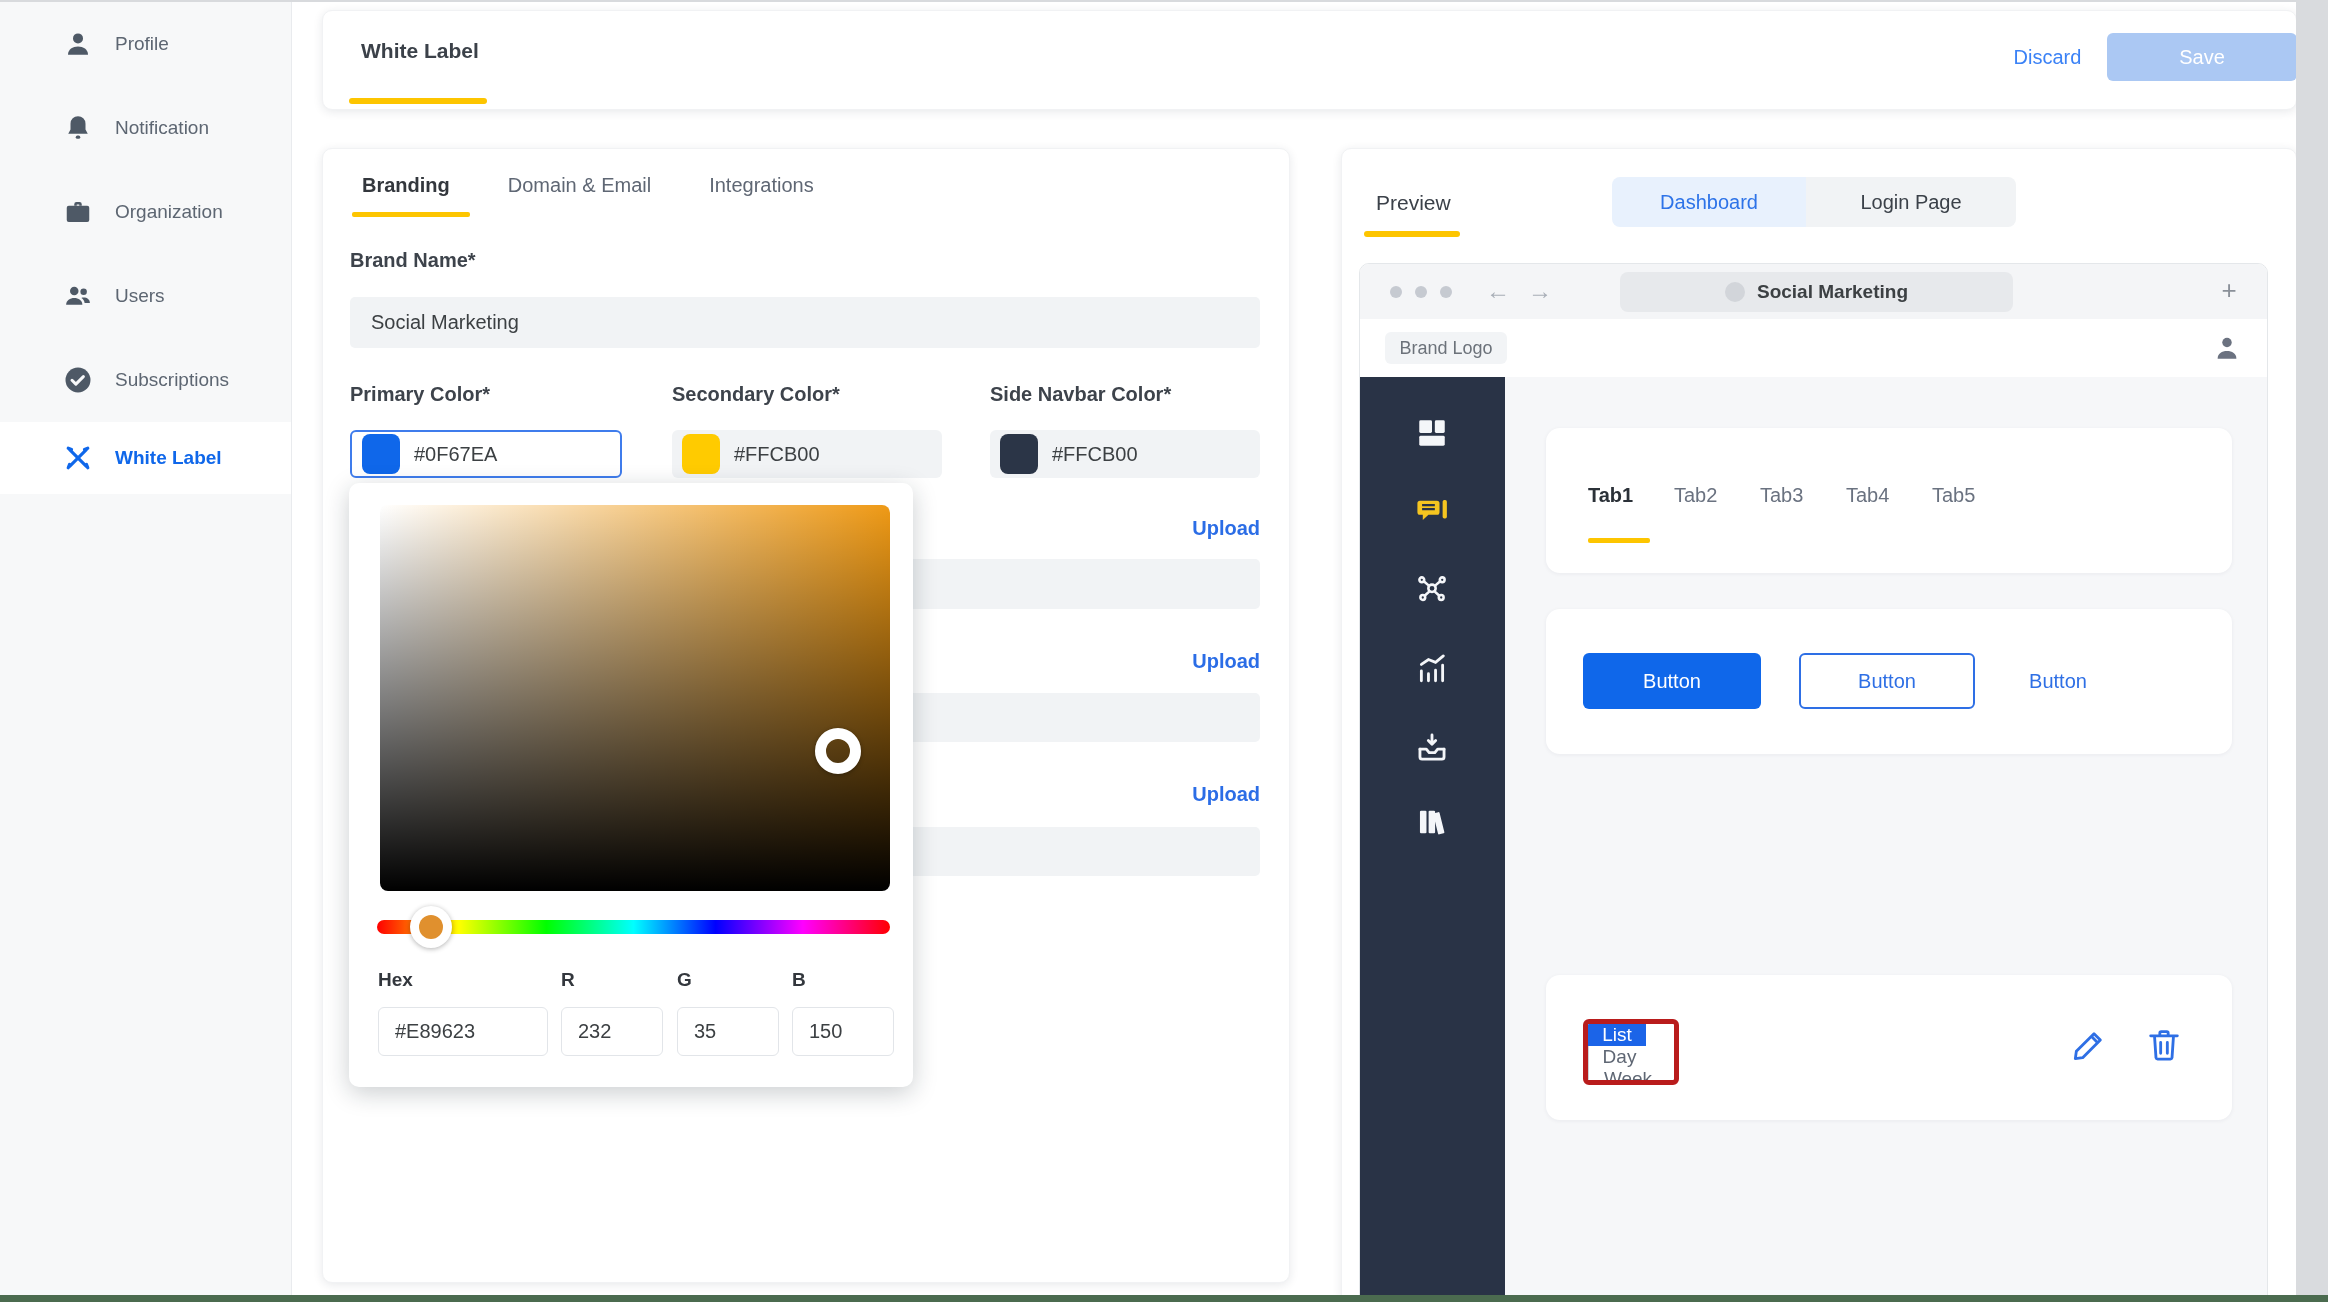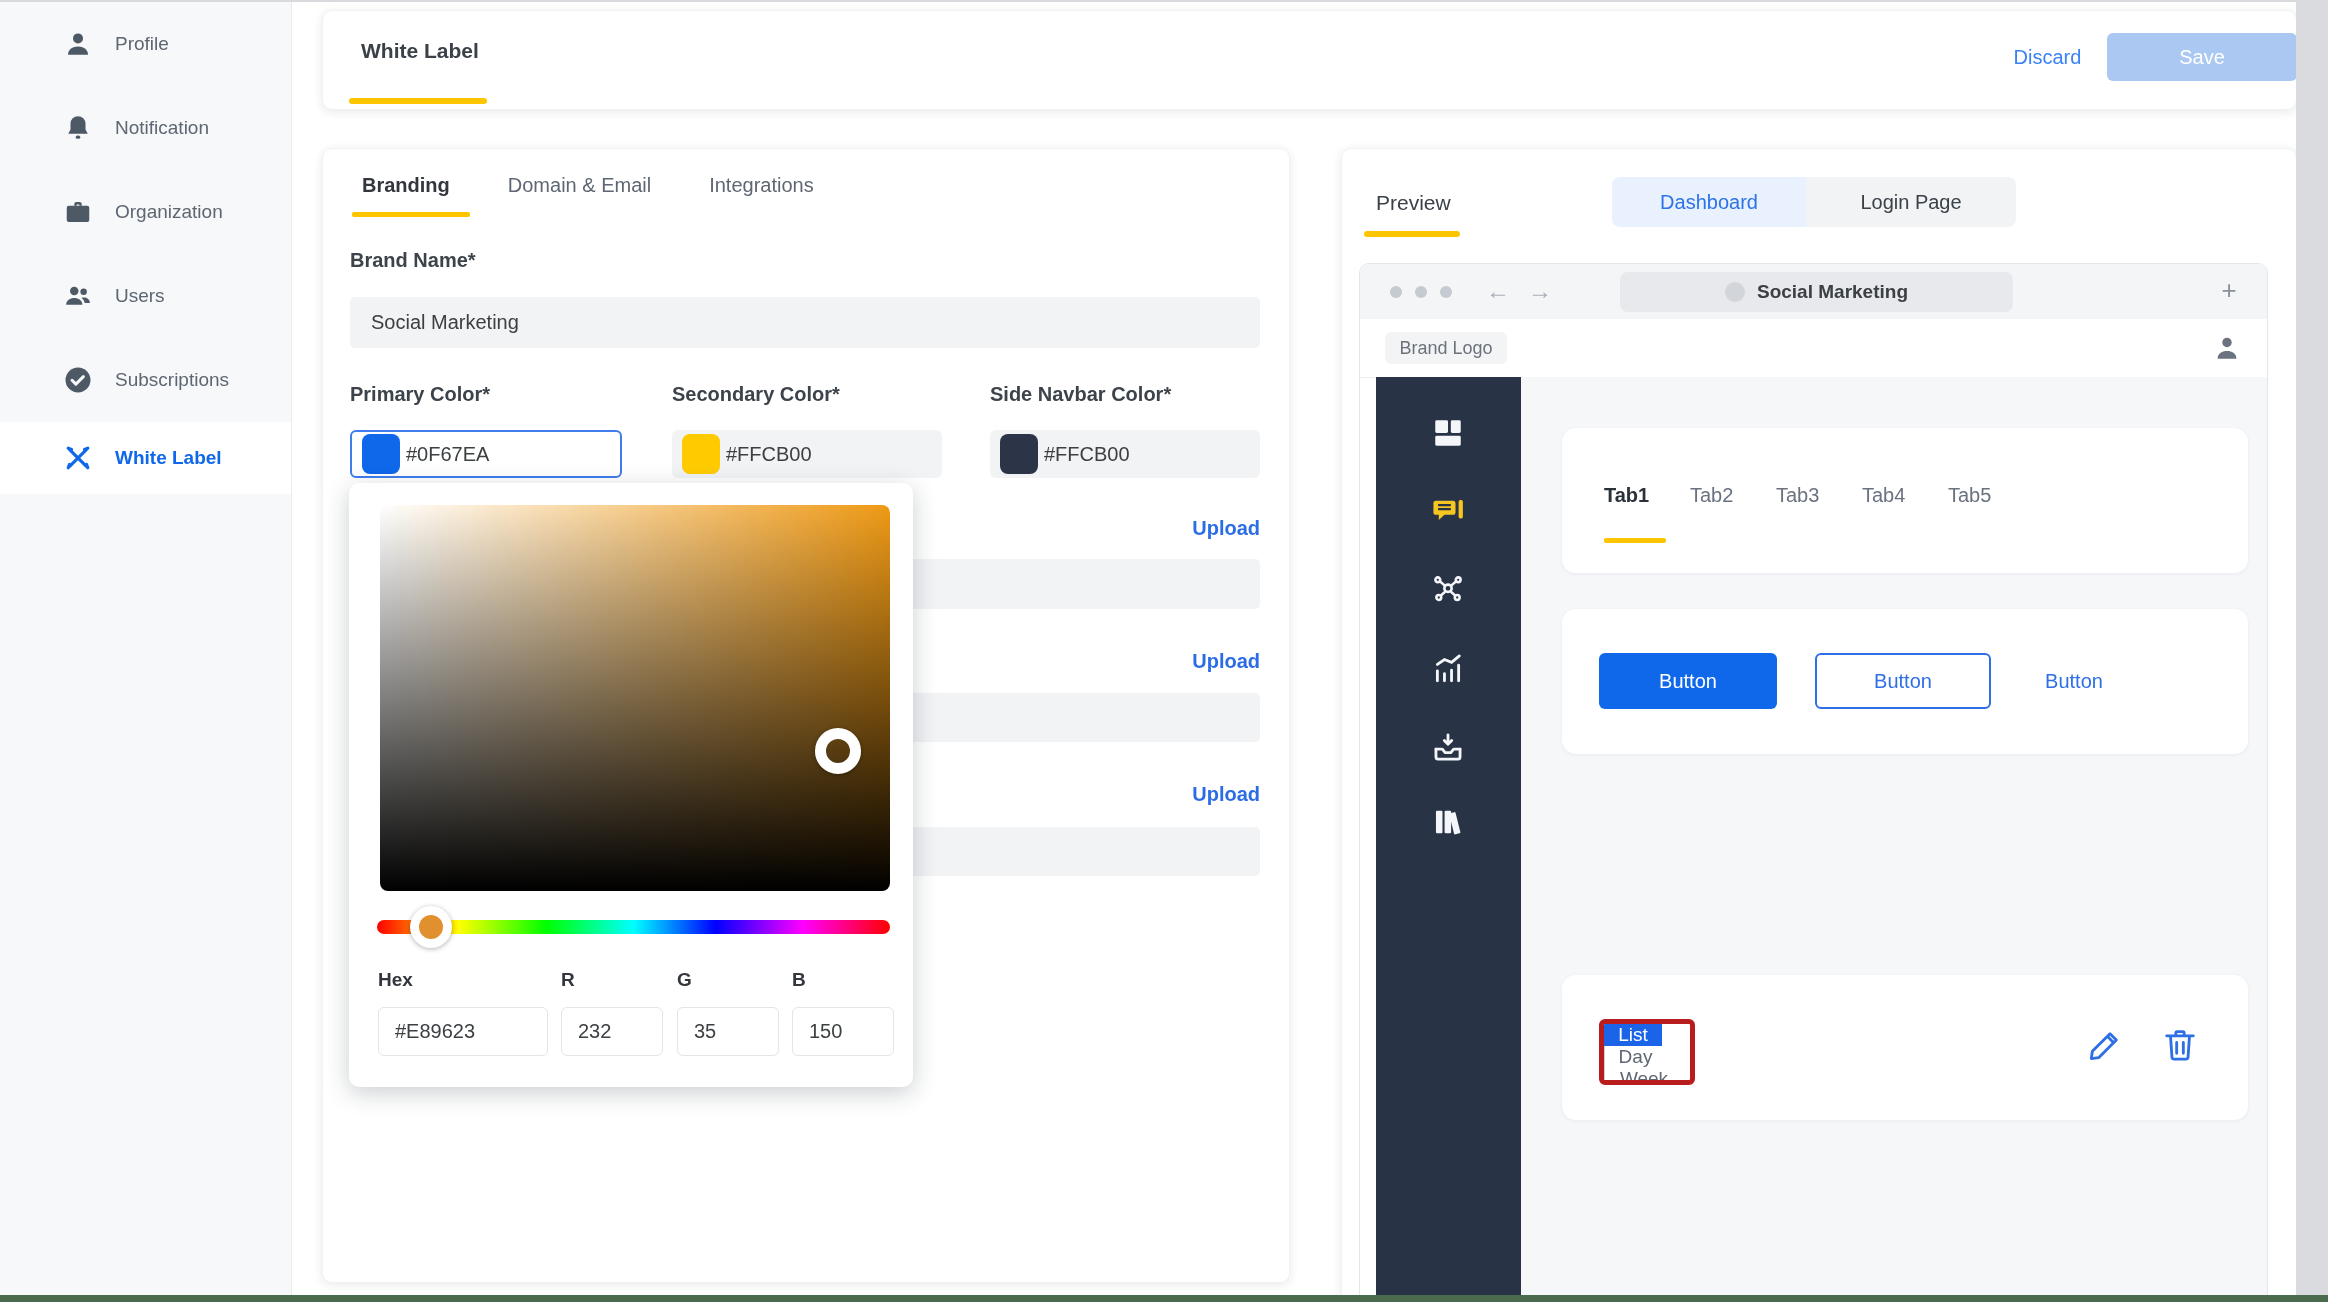--- a/index.html
+++ b/index.html
@@ -37,21 +37,21 @@
   .left-card{left:322px;top:148px;width:966px;height:1133px;}
   .form-tabs{left:39px;top:25px;display:flex;gap:58px;font-size:20px;color:#5f6774;}
   .form-tabs .tab{cursor:pointer;}
   .form-tabs .tab.active{color:#33373d;font-weight:bold;}
   .branding-underline{left:29px;top:63px;width:118px;height:5px;background:#FDC500;border-radius:2px;}
   .field-label{font-size:20px;font-weight:bold;color:#3d434b;}
   .gray-input{background:#f1f3f5;border-radius:5px;display:flex;align-items:center;font-size:20px;color:#3c4043;box-sizing:border-box;}
   .brand-name-label{left:27px;top:100px;}
   .brand-name-input{left:27px;top:148px;width:910px;height:51px;padding-left:21px;}
   .color-label{top:234px;}
-  .color-field{top:281px;height:48px;display:flex;align-items:center;gap:6px;padding-left:10px;box-sizing:border-box;border-radius:6px;background:#f1f3f5;font-size:20px;cursor:pointer;}
+  .color-field{top:281px;height:48px;display:flex;align-items:center;gap:14px;padding-left:10px;box-sizing:border-box;border-radius:6px;background:#f1f3f5;font-size:20px;cursor:pointer;}
   .color-field.focus{background:#fff;border:2px solid #3f7cec;}
   .swatch{width:38px;height:40px;border-radius:8px;flex:0 0 38px;}
   .upload-link{width:910px;left:27px;text-align:right;font-size:20px;font-weight:bold;color:#2b6de6;cursor:pointer;}
   .upload-bar{left:27px;width:910px;height:50px;background:#f1f3f5;border-radius:5px;}
 
   
   .picker{left:349px;top:483px;width:564px;height:604px;background:#fff;border-radius:10px;
           box-shadow:0 6px 24px rgba(20,30,40,.22);}
   .sv-area{left:31px;top:22px;width:510px;height:386px;border-radius:8px;
      background:linear-gradient(to top,#000,rgba(0,0,0,0)),linear-gradient(to right,#fff,rgba(255,255,255,0)),#ef9a16;}
@@ -82,21 +82,21 @@
   .nav-arrow{top:13px;font-size:24px;color:#a8aeb7;cursor:pointer;}
   .btab{left:260px;top:8px;width:393px;height:40px;background:#e7e9ec;border-radius:8px;
      display:flex;align-items:center;justify-content:center;gap:12px;cursor:pointer;}
   .btab .fav{width:20px;height:20px;border-radius:50%;background:#d2d5da;}
   .btab .ttl{font-size:19px;font-weight:bold;color:#3c4043;}
   .plus{left:852px;top:11px;width:34px;text-align:center;font-size:26px;color:#8a9099;cursor:pointer;}
   .appbar{left:0;top:55px;width:100%;height:58px;background:#fff;border-bottom:1px solid #ebedef;}
   .brand-logo-pill{left:25px;top:13px;width:122px;height:32px;background:#f2f4f6;border-radius:6px;
      display:flex;align-items:center;justify-content:center;font-size:18px;color:#6c727a;}
   .avatar{left:852px;top:14px;width:30px;height:30px;color:#6b7280;cursor:pointer;}
-  .pbody{left:16px;top:113px;width:907px;height:920px;display:flex;}
+  .pbody{left:0;top:113px;width:907px;height:920px;display:flex;}
   .pnav{width:145px;background:#293346;position:relative;flex:0 0 145px;}
   .pnav .nic{position:absolute;left:55px;width:34px;height:34px;color:#f4f6f9;cursor:pointer;}
   .pnav .nic.yellow{color:#f5c520;}
   .pcontent{flex:1;background:#f6f7f9;position:relative;}
   .pcard{position:absolute;left:41px;width:686px;height:145px;background:#fff;border-radius:14px;
      box-shadow:0 1px 4px rgba(30,40,60,.06);}
   .ptabs{position:absolute;left:42px;top:56px;display:flex;gap:38px;font-size:20px;color:#6a7280;}
   .ptabs .pt{width:48px;cursor:pointer;}
   .ptabs .pt.active{color:#2b3138;font-weight:bold;}
   .ptab-underline{left:42px;top:110px;width:62px;height:5px;background:#FDC500;border-radius:2px;}

